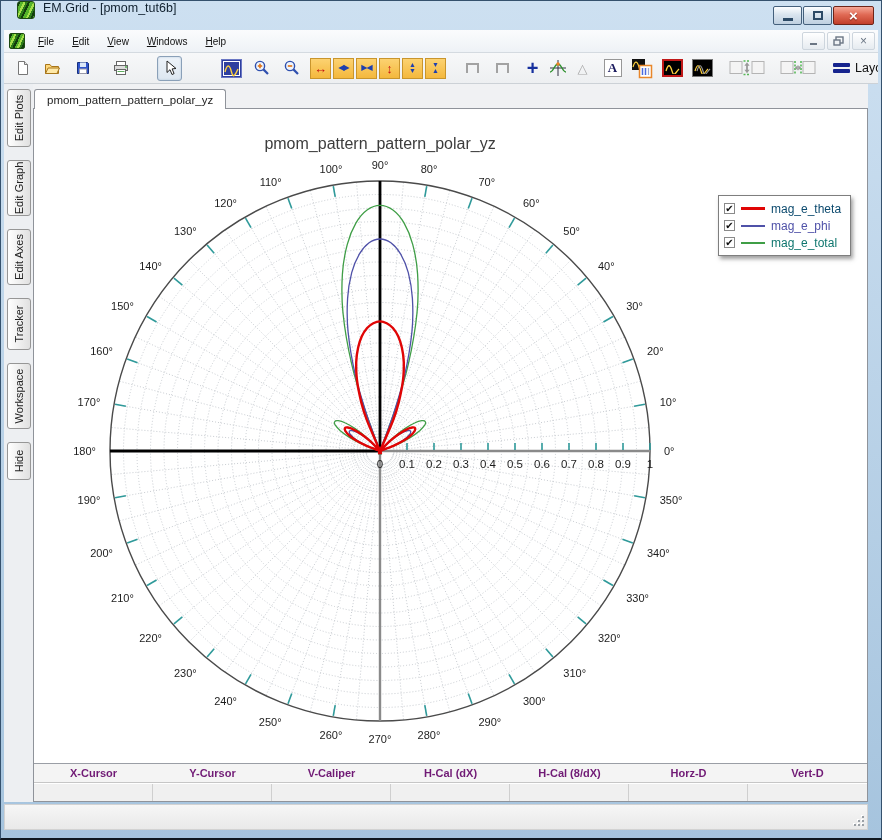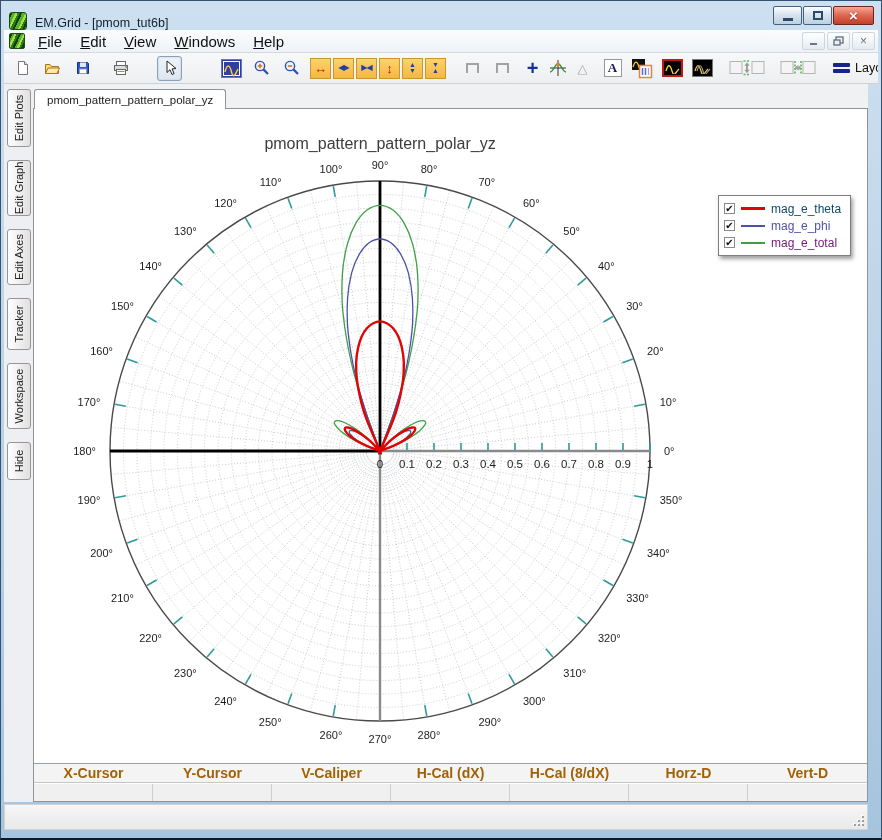--- a/index.html
+++ b/index.html
@@ -1,39 +1,39 @@
 <!DOCTYPE html>
 <html><head>
 <meta charset="utf-8">
 <style>
   html,body{margin:0;padding:0;background:#888;}
   body{width:882px;height:840px;overflow:hidden;font-family:"Liberation Sans",sans-serif;-webkit-font-smoothing:antialiased;}
   *{box-sizing:border-box;}
   .window{width:882px;height:840px;border:1px solid #35516d;border-bottom:2px solid #101820;
     background:linear-gradient(#cde0f1,#a6c4de);display:flex;flex-direction:column;}
   
-  .titlebar{height:29px;display:flex;align-items:flex-end;padding:0 8px;position:relative;flex:none;}
+  .titlebar{height:29px;display:flex;align-items:flex-start;padding:0 16px;position:relative;flex:none;}
   .app-icon{width:18px;height:18px;border-radius:3px;flex:none;
     background:repeating-linear-gradient(115deg,#123d0e 0 2px,#55b32a 2px 5px,#a5e04a 5px 7px,#2d7c1a 7px 9px);
     border:1px solid #1d4a12;}
   .title-text{margin-left:8px;font-size:12.5px;color:#10202e;}
   .win-buttons{position:absolute;right:7px;top:5px;display:flex;}
   .wbtn{width:29px;height:19px;border:1px solid #44607c;border-radius:2px;margin-left:1px;
     background:linear-gradient(#fdfeff,#d9e4ee 45%,#bfd0e0);display:flex;align-items:center;justify-content:center;}
   .wbtn .min-glyph{width:10px;height:3px;background:#2c4a66;margin-top:7px;}
   .wbtn .max-glyph{width:10px;height:9px;border:2px solid #2c4a66;}
   .wbtn.close{width:41px;background:linear-gradient(#f5a897,#e06a55 45%,#c23f2b);border-color:#6f2417;}
   .wbtn.close span{color:#fff;font-weight:bold;font-size:15px;line-height:14px;text-shadow:0 1px 1px #7c1f12;}
   
   .menubar{height:23px;margin:0 3px;background:linear-gradient(#fbfcfd,#eef2f6);border-bottom:1px solid #d4dae0;
     display:flex;align-items:center;padding:0 5px;position:relative;flex:none;}
   .menu-app-icon{width:16px;height:16px;border-radius:2px;margin-right:4px;flex:none;
     background:repeating-linear-gradient(115deg,#123d0e 0 2px,#55b32a 2px 4px,#a5e04a 4px 6px,#2d7c1a 6px 8px);
     border:1px solid #1d4a12;}
-  .menu-item{padding:3px 9px;font-size:15px;color:#101010;}
+  .menu-item{padding:3px 9px;font-size:10px;color:#101010;}
   .mdi-buttons{position:absolute;right:3px;top:2px;display:flex;gap:2px;}
   .mdibtn{width:23px;height:18px;border:1px solid #cdd5dd;border-radius:2px;color:#6b7684;font-size:12px;
     background:linear-gradient(#ffffff,#e6ebf0);display:flex;align-items:center;justify-content:center;line-height:10px;}
   .mdibtn svg{display:block}
   
   .toolbar{height:31px;margin:0 3px;background:linear-gradient(#f7f8f9,#edeff1);border-bottom:1px solid #ccd1d6;
     display:flex;align-items:center;padding:0 6px;flex:none;overflow:hidden;white-space:nowrap;}
   .tb{width:25px;height:25px;display:flex;align-items:center;justify-content:center;flex:none;}
   .tb.pressed{border:1px solid #8aa0b8;border-radius:3px;background:linear-gradient(#eef3f9,#dde7f1);box-shadow:inset 0 0 2px #b0c4d8;}
   .tb.or{width:21px;height:21px;margin:0 1px;background:linear-gradient(#fcd271,#f4b83d);border:1px solid #c9952c;}
@@ -69,21 +69,21 @@
   .legend{position:absolute;left:684px;top:86px;background:#fff;border:1px solid #7e7e7e;
     box-shadow:2px 3px 4px rgba(80,80,80,.55);padding:4px 9px 4px 5px;}
   .lrow{display:flex;align-items:center;height:17px;}
   .lcheck{width:11px;height:11px;border:1px solid #8a8a8a;background:#fff;font-size:10px;line-height:10px;
     text-align:center;color:#111;margin-right:6px;flex:none;}
   .lline{width:24px;height:0;border-top-style:solid;margin-right:6px;flex:none;}
   .llabel{font-size:12px;white-space:nowrap;}
   
   .readout{height:38px;border-top:1px solid #9a9ea5;display:flex;flex-direction:column;flex:none;}
   .rhead{height:19px;display:grid;grid-template-columns:repeat(7,1fr);background:#f4f4f4;border-bottom:1px solid #c6c6c6;align-items:center;}
-  .rhead div{text-align:center;font-weight:bold;font-size:14px;color:#a16207;}
+  .rhead div{text-align:center;font-weight:bold;font-size:11px;color:#701a75;}
   .rvals{flex:1;display:grid;grid-template-columns:repeat(7,1fr);background:#f0f0f0;border-top:1px solid #fff;}
   .rvals div{border-right:1px solid #cfcfcf;font-size:11px;color:#333;}
   .rvals div:last-child{border-right:none;}
   
   .statusbar{height:26px;margin:2px 13px 0 3px;background:linear-gradient(#f6f6f6,#e9e9e9);border:1px solid #d2d2d2;
     position:relative;flex:none;}
   .grip{position:absolute;right:2px;bottom:2px;width:12px;height:12px;}
   .grip i{position:absolute;width:2px;height:2px;background:#9aa0a6;box-shadow:-1px -1px 0 #fff;}
   .grip i:nth-child(1){right:1px;bottom:1px;}
   .grip i:nth-child(2){right:5px;bottom:1px;}
@@ -544,21 +544,21 @@
                 <span class="llabel" style="color: #0c4a6e;">mag_e_theta</span>
               </div>
               <div class="lrow">
                 <span class="lcheck">✔</span>
                 <span class="lline" style="border-top-color: rgb(79, 81, 168); border-top-width: 2px;"></span>
                 <span class="llabel" style="color: rgb(79, 81, 168);">mag_e_phi</span>
               </div>
               <div class="lrow">
                 <span class="lcheck">✔</span>
                 <span class="lline" style="border-top-color: rgb(63, 158, 70); border-top-width: 2px;"></span>
-                <span class="llabel" style="color: #701a75;">mag_e_total</span>
+                <span class="llabel" style="color: #0f766e;">mag_e_total</span>
               </div>
             </div>
         </div>
         <div class="readout">
           <div class="rhead" id="readout-head">
               <div>X-Cursor</div>
               <div>Y-Cursor</div>
               <div>V-Caliper</div>
               <div>H-Cal (dX)</div>
               <div>H-Cal (8/dX)</div>

